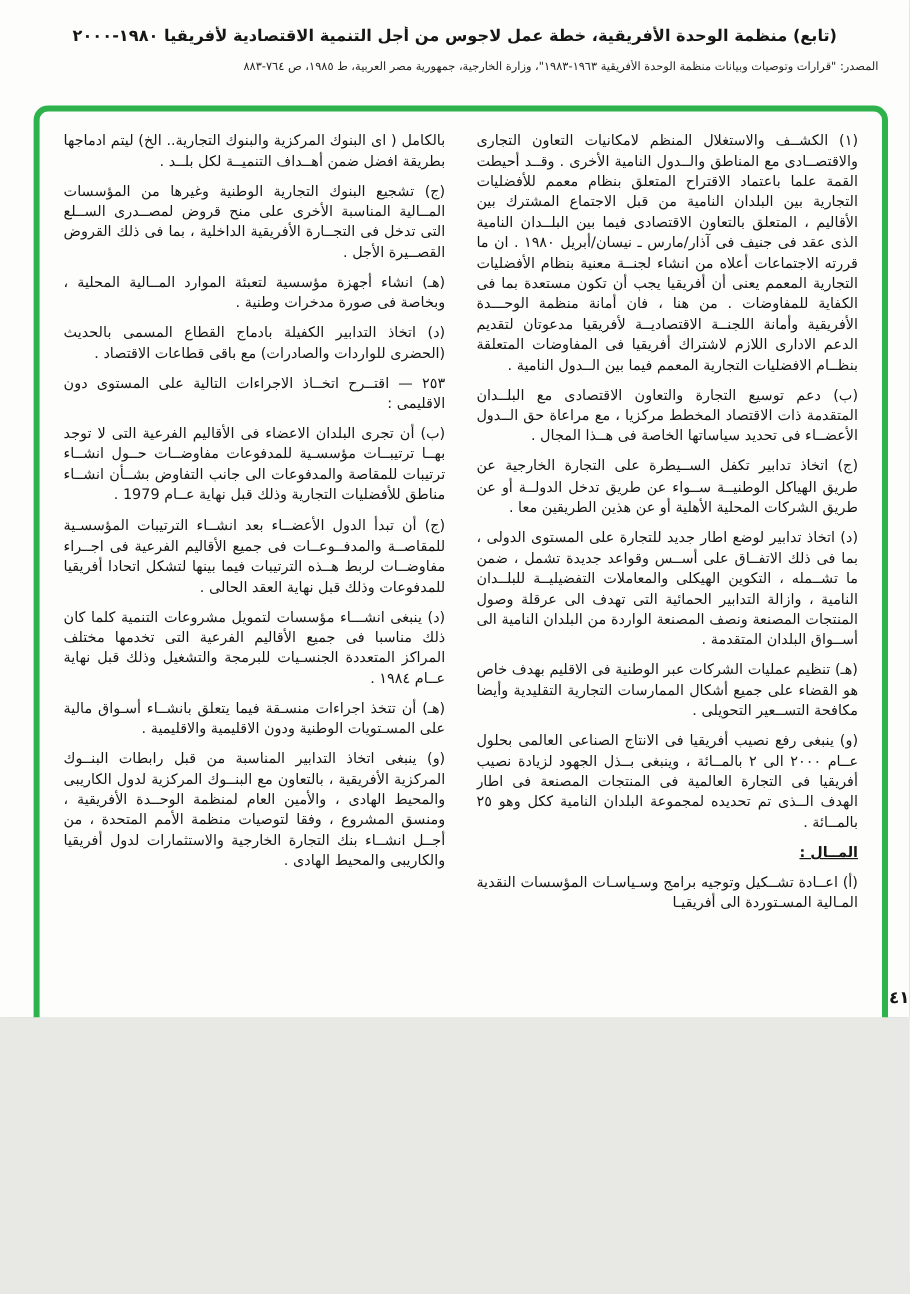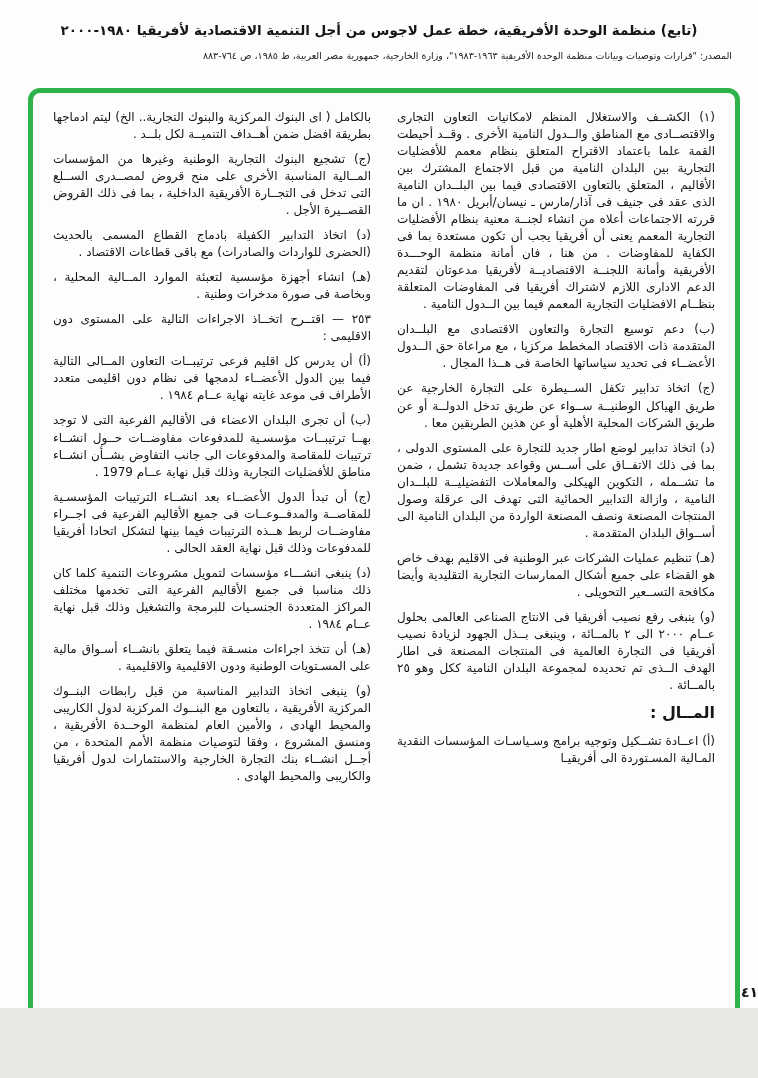--- a/index.html
+++ b/index.html
@@ -4,21 +4,21 @@
 <style>
   html, body {
     margin: 0;
     padding: 0;
     background: #e8e8e4;
     font-family: "DejaVu Sans", sans-serif;
   }
   .page {
     position: relative;
     width: 758px;
-    height: 1008px;
+    height: 848px;
     margin: 0 auto;
     background: #fdfdfb;
     color: #161616;
     direction: rtl;
     overflow: hidden;
     box-shadow: 0 0 6px rgba(0,0,0,.25);
   }
   .doc-title {
     position: absolute;
     top: 22px;
@@ -65,22 +65,23 @@
     font-size: 12px;
     line-height: 1.42;
   }
   .para {
     margin: 0 0 8px 0;
     text-align: justify;
     text-justify: inter-word;
   }
   .para.heading {
     font-weight: bold;
-    font-size: 16px;
+    font-size: 12px;
     margin: 2px 0 8px 0;
+    text-decoration: underline;
   }
   .page-number {
     position: absolute;
     bottom: 8px;
     left: 0;
     right: 0;
     text-align: right;
     font-weight: bold;
     font-size: 14px;
   }
@@ -101,24 +102,23 @@
         <p class="para">(ج) اتخاذ تدابير تكفل الســيطرة على التجارة الخارجية عن طريق الهياكل الوطنيــة ســواء عن طريق تدخل الدولــة أو عن طريق الشركات المحلية الأهلية أو عن هذين الطريقين معا .</p>
         <p class="para">(د) اتخاذ تدابير لوضع اطار جديد للتجارة على المستوى الدولى ، بما فى ذلك الاتفــاق على أســس وقواعد جديدة تشمل ، ضمن ما تشــمله ، التكوين الهيكلى والمعاملات التفضيليــة للبلــدان النامية ، وازالة التدابير الحمائية التى تهدف الى عرقلة وصول المنتجات المصنعة ونصف المصنعة الواردة من البلدان النامية الى أســواق البلدان المتقدمة .</p>
         <p class="para">(هـ) تنظيم عمليات الشركات عبر الوطنية فى الاقليم بهدف خاص هو القضاء على جميع أشكال الممارسات التجارية التقليدية وأيضا مكافحة التســعير التحويلى .</p>
         <p class="para">(و) ينبغى رفع نصيب أفريقيا فى الانتاج الصناعى العالمى بحلول عــام ٢٠٠٠ الى ٢ بالمــائة ، وينبغى بــذل الجهود لزيادة نصيب أفريقيا فى التجارة العالمية فى المنتجات المصنعة فى اطار الهدف الــذى تم تحديده لمجموعة البلدان النامية ككل وهو ٢٥ بالمــائة .</p>
         <p class="para heading">المــال :</p>
         <p class="para">(أ) اعــادة تشــكيل وتوجيه برامج وسـياسـات المؤسسات النقدية المـالية المسـتوردة الى أفريقيـا</p>
       </div>
     <div class="col">
         <p class="para">بالكامل ( اى البنوك المركزية والبنوك التجارية.. الخ) ليتم ادماجها بطريقة افضل ضمن أهــداف التنميــة لكل بلــد .</p>
         <p class="para">(ج) تشجيع البنوك التجارية الوطنية وغيرها من المؤسسات المــالية المناسبة الأخرى على منح قروض لمصــدرى الســلع التى تدخل فى التجــارة الأفريقية الداخلية ، بما فى ذلك القروض القصــيرة الأجل .</p>
+        <p class="para">(هـ) انشاء أجهزة مؤسسية لتعبئة الموارد المــالية المحلية ، وبخاصة فى صورة مدخرات وطنية .</p>
         <p class="para">(د) اتخاذ التدابير الكفيلة بادماج القطاع المسمى بالحديث (الحضرى للواردات والصادرات) مع باقى قطاعات الاقتصاد .</p>
-        <p class="para">(هـ) انشاء أجهزة مؤسسية لتعبئة الموارد المــالية المحلية ، وبخاصة فى صورة مدخرات وطنية .</p>
         <p class="para">٢٥٣ — اقتــرح اتخــاذ الاجراءات التالية على المستوى دون الاقليمى :</p>
-        <p class="para">(أ) أن يدرس كل اقليم فرعى ترتيبــات التعاون المــالى التالية فيما بين الدول الأعضــاء لدمجها فى نظام دون اقليمى متعدد الأطراف فى موعد غايته نهاية عــام ١٩٨٤ .</p>
         <p class="para">(ب) أن تجرى البلدان الاعضاء فى الأقاليم الفرعية التى لا توجد بهــا ترتيبــات مؤسسـية للمدفوعات مفاوضــات حــول انشــاء ترتيبات للمقاصة والمدفوعات الى جانب التفاوض بشــأن انشــاء مناطق للأفضليات التجارية وذلك قبل نهاية عــام 1979 .</p>
         <p class="para">(ج) أن تبدأ الدول الأعضــاء بعد انشــاء الترتيبات المؤسسـية للمقاصــة والمدفــوعــات فى جميع الأقاليم الفرعية فى اجــراء مفاوضــات لربط هــذه الترتيبات فيما بينها لتشكل اتحادا أفريقيا للمدفوعات وذلك قبل نهاية العقد الحالى .</p>
         <p class="para">(د) ينبغى انشـــاء مؤسسات لتمويل مشروعات التنمية كلما كان ذلك مناسبا فى جميع الأقاليم الفرعية التى تخدمها مختلف المراكز المتعددة الجنسـيات للبرمجة والتشغيل وذلك قبل نهاية عــام ١٩٨٤ .</p>
         <p class="para">(هـ) أن تتخذ اجراءات منسـقة فيما يتعلق بانشــاء أسـواق مالية على المسـتويات الوطنية ودون الاقليمية والاقليمية .</p>
         <p class="para">(و) ينبغى اتخاذ التدابير المناسبة من قبل رابطات البنــوك المركزية الأفريقية ، بالتعاون مع البنــوك المركزية لدول الكاريبى والمحيط الهادى ، والأمين العام لمنظمة الوحــدة الأفريقية ، ومنسق المشروع ، وفقا لتوصيات منظمة الأمم المتحدة ، من أجــل انشــاء بنك التجارة الخارجية والاستثمارات لدول أفريقيا والكاريبى والمحيط الهادى .</p>
       </div>
   </div>
 
   <div class="page-number">٤١</div>
 

